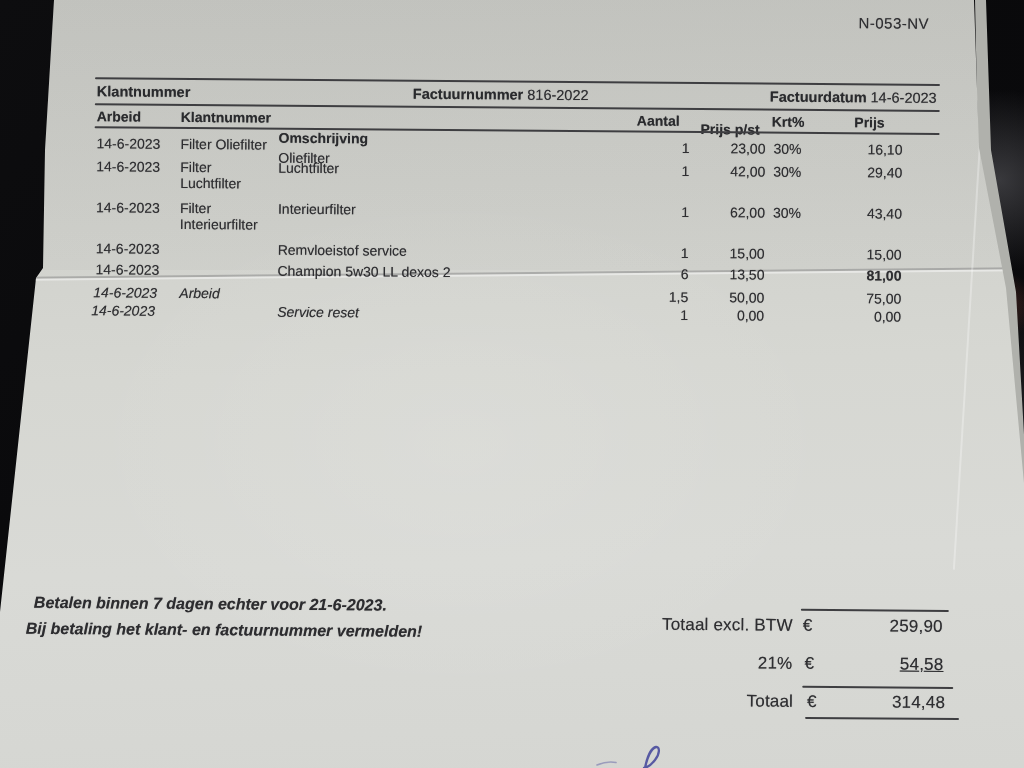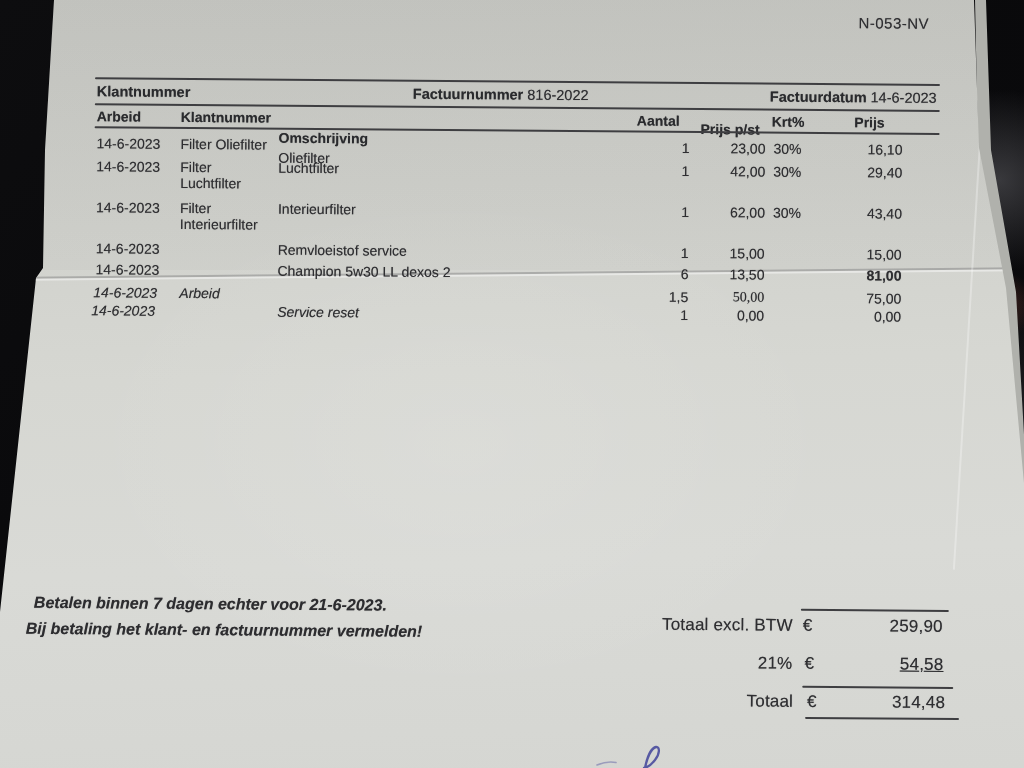--- a/index.html
+++ b/index.html
@@ -126,21 +126,21 @@
         <div class="t" style="left:279px;top:261px;">Champion 5w30 LL dexos 2</div>
         <div class="t r" style="left:620px;top:261px;width:70px;">6</div>
         <div class="t r" style="left:700px;top:261px;width:66px;">13,50</div>
         <div class="t r" style="left:835px;top:261px;width:68px;font-weight:bold;">81,00</div>
       </div>
 
       <div>
         <div class="t it" style="left:95px;top:284px;">14-6-2023</div>
         <div class="t it" style="left:181px;top:284px;">Arbeid</div>
         <div class="t r" style="left:620px;top:284px;width:70px;">1,5</div>
-        <div class="t r" style="left:700px;top:284px;width:66px;font-family:Liberation Serif, serif;">50,00</div>
+        <div class="t r" style="left:700px;top:284px;width:66px;">50,00</div>
         <div class="t r" style="left:835px;top:284px;width:68px;">75,00</div>
       </div>
 
       <div>
         <div class="t it" style="left:93px;top:302px;">14-6-2023</div>
         <div class="t it" style="left:279px;top:302px;">Service reset</div>
         <div class="t r" style="left:620px;top:302px;width:70px;">1</div>
         <div class="t r" style="left:700px;top:302px;width:66px;">0,00</div>
         <div class="t r" style="left:835px;top:302px;width:68px;">0,00</div>
       </div>

